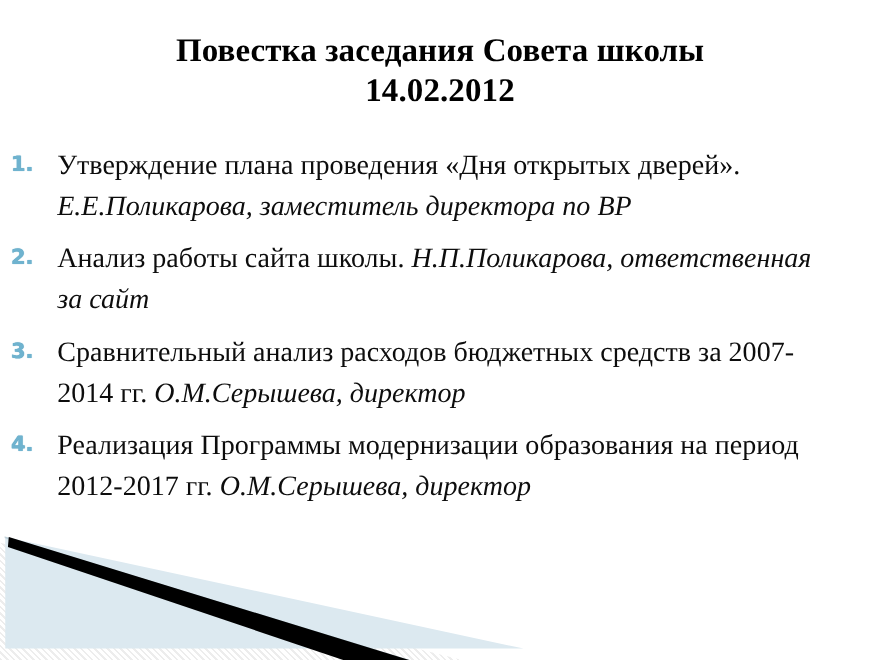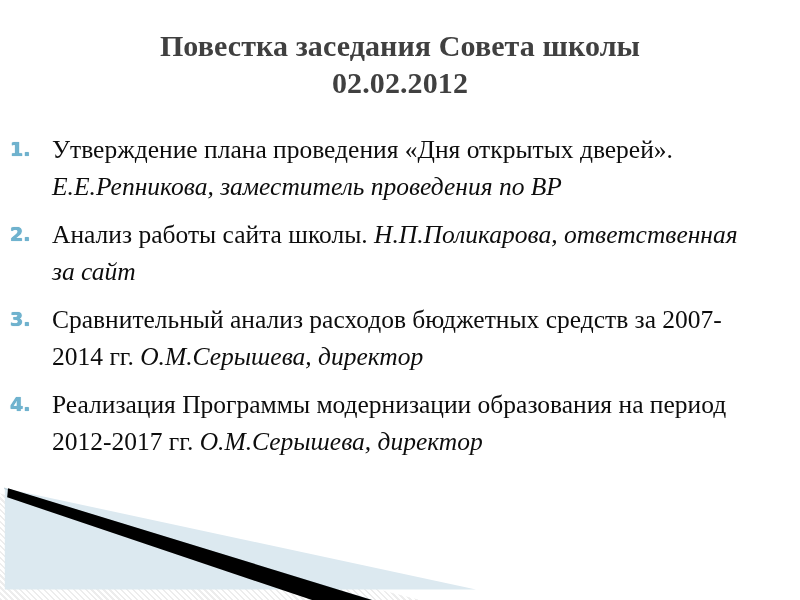--- a/index.html
+++ b/index.html
@@ -82,21 +82,21 @@
     opacity: .55;
   }
 
   
   .title {
     position: absolute;
     top: 28px;
     left: 40px;
     width: 720px;
     text-align: center;
-    color: #404040;
+    color: #000000;
     font-weight: bold;
     font-size: 30px;
     line-height: 1.23;
     letter-spacing: .1px;
   }
   .title-line { display: block; white-space: pre; }
 
   
   .agenda {
     position: absolute;
@@ -142,28 +142,28 @@
     font-weight: normal;
   }
 </style>
 </head>
 <body>
 
 <div id="slide">
 
   <div class="title">
     <span class="title-line">Повестка заседания Совета школы</span>
-    <span class="title-line">02.02.2012</span>
+    <span class="title-line">14.02.2012</span>
   </div>
 
   <div class="agenda">
 
     <div class="item">
       <div class="item-num">1.</div>
-      <div class="item-text"><span class="t-bold">Утверждение плана проведения «Дня открытых дверей».</span><span class="t-ital"> Е.Е.Репникова, заместитель проведения по ВР</span></div>
+      <div class="item-text"><span class="t-bold">Утверждение плана проведения «Дня открытых дверей».</span><span class="t-ital"> Е.Е.Поликарова, заместитель директора по ВР</span></div>
     </div>
 
     <div class="item">
       <div class="item-num">2.</div>
       <div class="item-text"><span class="t-bold">Анализ работы сайта школы.</span><span class="t-ital"> Н.П.Поликарова, ответственная за сайт</span></div>
     </div>
 
     <div class="item">
       <div class="item-num">3.</div>
       <div class="item-text"><span class="t-bold">Сравнительный анализ расходов бюджетных средств за 2007-2014 гг.</span><span class="t-ital"> О.М.Серышева, директор</span></div>

